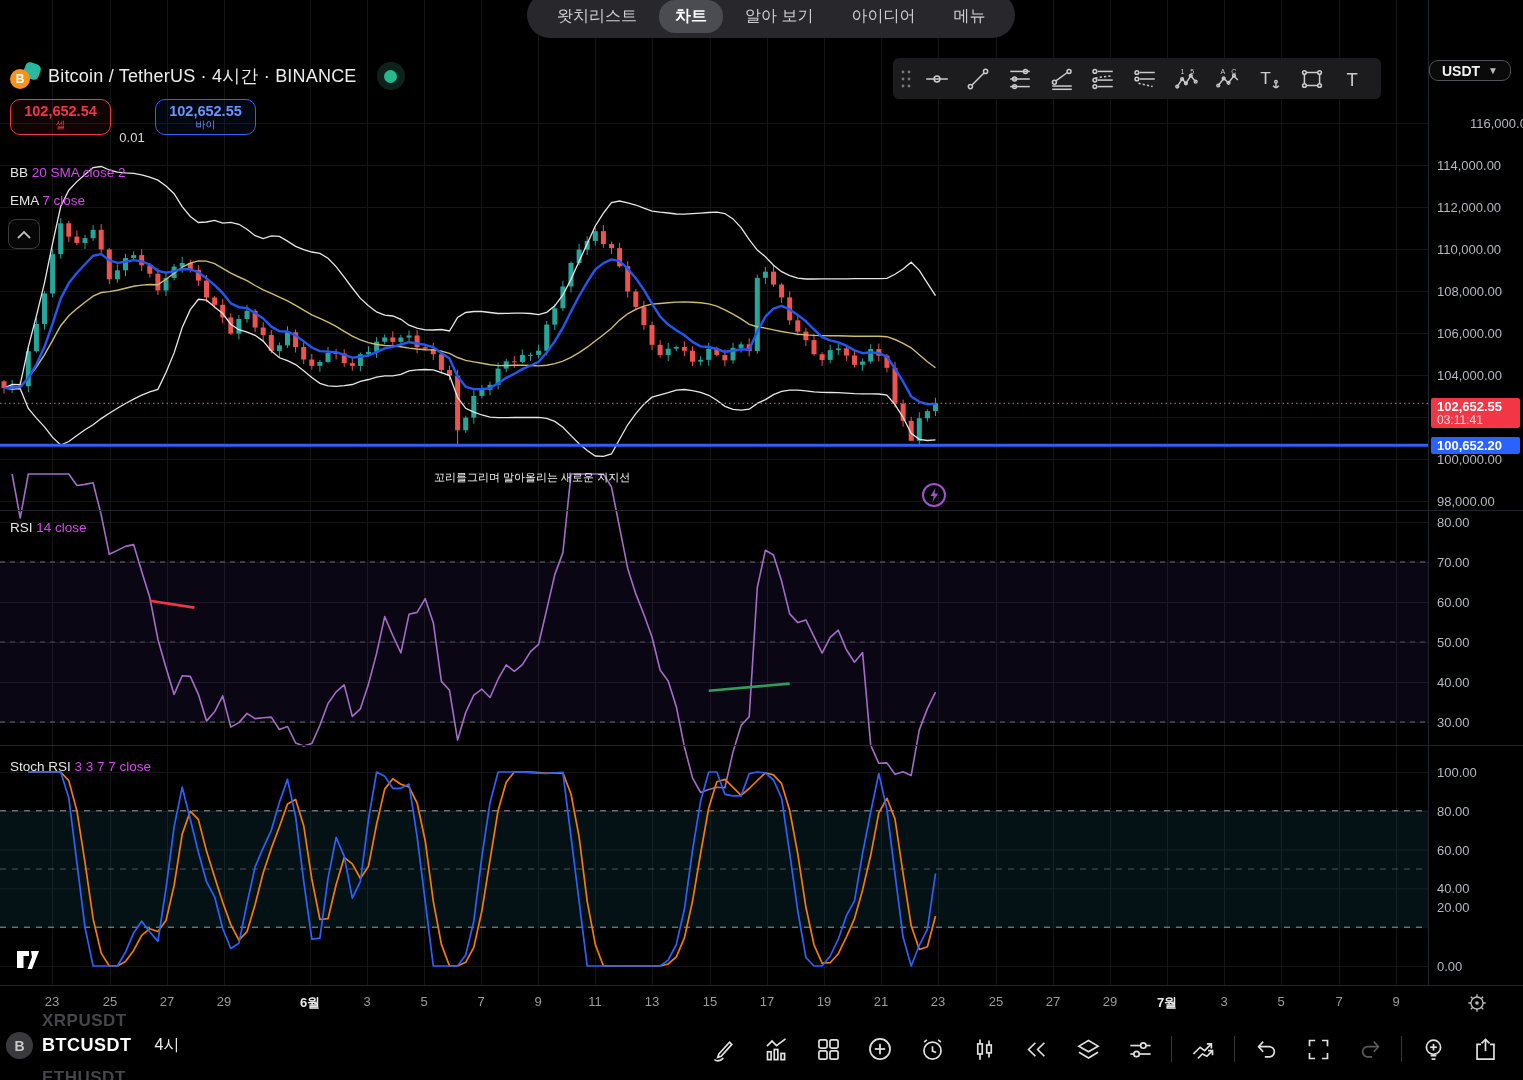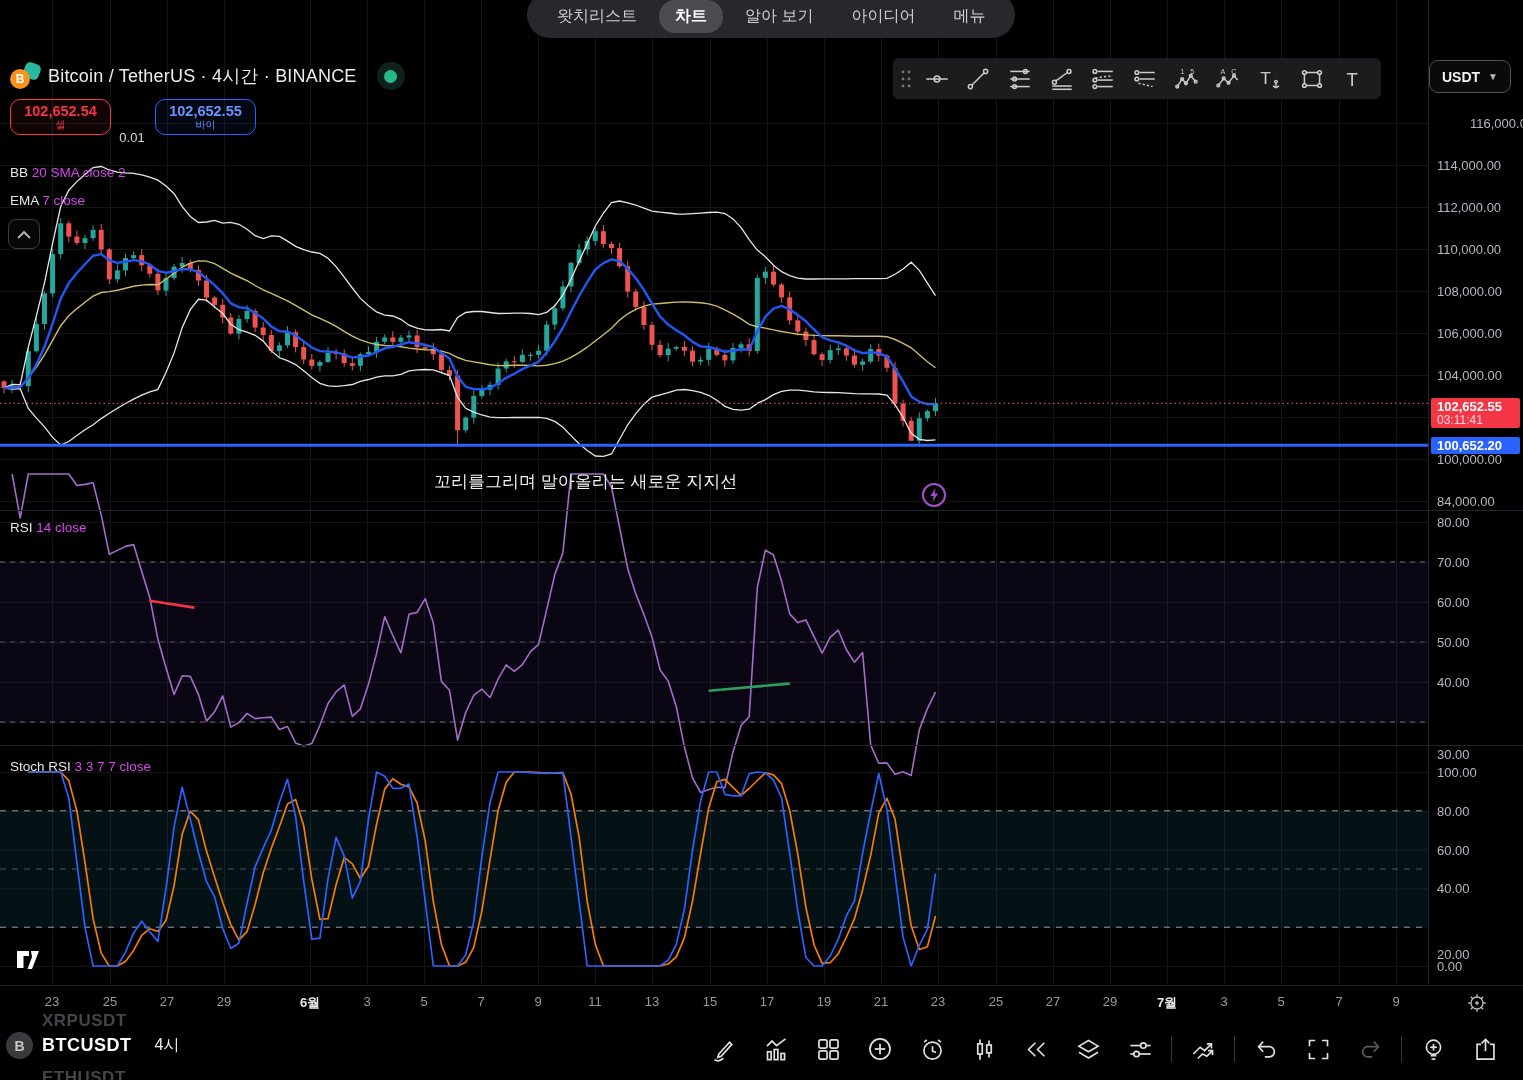--- a/index.html
+++ b/index.html
@@ -37,21 +37,21 @@
   .ind-label .p { color:#d946ef; }
   .collapse-btn { position:absolute; left:8px; top:219px; width:32px; height:30px; border:1px solid #3c3c3c; border-radius:8px;
     background:rgba(10,10,10,.6); display:flex; align-items:center; justify-content:center; z-index:20; cursor:pointer; }
 
   
   .draw-tb { position:absolute; left:893px; top:58px; width:488px; height:41px; background:#1c1c1e; border-radius:6px;
     display:flex; align-items:center; padding:0 8px 0 4px; gap:2px; z-index:30; }
   .draw-tb .tool { width:40px; height:36px; display:flex; align-items:center; justify-content:center; border-radius:5px; cursor:pointer; }
   .draw-tb .handle { width:18px; }
 
-  .usdt-btn { position:absolute; left:1429px; top:60px; width:82px; height:33px; border:1px solid #515157; border-radius:9px;
+  .usdt-btn { position:absolute; left:1429px; top:60px; width:82px; height:21px; border:1px solid #515157; border-radius:9px;
     background:#0a0a0a; color:#f2f2f2; font-size:14px; font-weight:bold; display:flex; align-items:center; justify-content:center; gap:8px; z-index:30; cursor:pointer; }
   .usdt-btn .chev { font-size:10px; color:#bbb; font-weight:normal; }
 
   
   .right-axis { position:absolute; left:1428px; top:0; width:95px; height:985px; z-index:10; }
   .axis-label { position:absolute; left:9px; font-size:13px; color:#b4b7be; white-space:nowrap; }
   .badge { position:absolute; left:3px; border-radius:2px; color:#fff; font-size:13px; text-align:left; padding:1px 6px; z-index:12; }
   .badge.red { background:#f23645; width:89px; }
   .badge.red .t { font-weight:bold; }
   .badge.red .c { font-size:12px; color:#ffd9dc; margin-top:-1px; }
@@ -59,21 +59,21 @@
 
   .time-axis { position:absolute; left:0; top:985px; width:1241px; height:35px; z-index:10; }
   .t-label { position:absolute; top:9px; transform:translateX(-50%); font-size:13px; color:#9b9b9b; }
   .t-label.strong { color:#e8e8e8; font-weight:bold; }
   .tz-gear { position:absolute; left:1462px; top:3px; width:30px; height:30px; display:flex; align-items:center; justify-content:center; cursor:pointer; }
 
   .sep-h { position:absolute; left:0; width:1523px; height:1px; background:#20242c; z-index:11; }
   .sep-v { position:absolute; top:0; left:1428px; width:1px; height:985px; background:#20242c; z-index:11; }
 
   
-  .annot { position:absolute; left:434px; top:470px; font-size:17px; color:#f2f2f2; z-index:15; }
+  .annot { position:absolute; left:434px; top:470px; font-size:11px; color:#f2f2f2; z-index:15; }
   .flash { position:absolute; left:920px; top:481px; width:28px; height:28px; z-index:15; }
 
   
   .bottom-bar { position:absolute; left:0; top:1020px; width:1523px; height:60px; background:#000; z-index:25; }
   .sym-ghost { position:absolute; left:42px; font-size:17px; font-weight:bold; color:#45454a; letter-spacing:.5px; }
   .sym-row { position:absolute; left:6px; top:12px; display:flex; align-items:center; gap:9px; cursor:pointer; }
   .b-badge { width:27px; height:27px; border-radius:50%; background:#3a3a3e; color:#c9c9c9; font-size:14px; font-weight:bold;
     display:flex; align-items:center; justify-content:center; }
   .sym-name { font-size:18px; font-weight:bold; color:#fafafa; letter-spacing:.5px; }
   .sym-int { font-size:16px; color:#ececec; margin-left:14px; }
@@ -579,32 +579,32 @@
       <span>100,652.20</span>
     </div>
   <div class="axis-label" style="top: 116px; margin-left: 33px;">116,000.00</div>
       <div class="axis-label" style="top: 158px;">114,000.00</div>
       <div class="axis-label" style="top: 200px;">112,000.00</div>
       <div class="axis-label" style="top: 242px;">110,000.00</div>
       <div class="axis-label" style="top: 284px;">108,000.00</div>
       <div class="axis-label" style="top: 326px;">106,000.00</div>
       <div class="axis-label" style="top: 368px;">104,000.00</div>
       <div class="axis-label" style="top: 452px;">100,000.00</div>
-      <div class="axis-label" style="top: 494px;">84,000.00</div>
+      <div class="axis-label" style="top: 494px;">98,000.00</div>
       <div class="axis-label" style="top: 515px;">80.00</div>
       <div class="axis-label" style="top: 555px;">70.00</div>
       <div class="axis-label" style="top: 595px;">60.00</div>
       <div class="axis-label" style="top: 635px;">50.00</div>
       <div class="axis-label" style="top: 675px;">40.00</div>
-      <div class="axis-label" style="top: 715px; margin-top: 32px;">30.00</div>
+      <div class="axis-label" style="top: 715px;">30.00</div>
       <div class="axis-label" style="top: 765px;">100.00</div>
       <div class="axis-label" style="top: 803.8px;">80.00</div>
       <div class="axis-label" style="top: 842.6px;">60.00</div>
       <div class="axis-label" style="top: 881.4px;">40.00</div>
-      <div class="axis-label" style="top: 947px;">20.00</div>
+      <div class="axis-label" style="top: 900px;">20.00</div>
       <div class="axis-label" style="top: 959px;">0.00</div>
     </div>
 
   <div class="time-axis" id="time-axis">
     <span class="tz-gear">
       <svg width="22" height="22" viewBox="0 0 24 24" fill="none" stroke="#b9b9b9" stroke-width="1.5">
           <circle cx="12" cy="12" r="6.6"></circle>
           <circle cx="12" cy="12" r="2" fill="#b9b9b9" stroke="none"></circle>
           <path d="M12,2.5 v3 M12,18.5 v3 M2.5,12 h3 M18.5,12 h3 M5.3,5.3 l2.1,2.1 M16.6,16.6 l2.1,2.1 M18.7,5.3 l-2.1,2.1 M7.4,16.6 l-2.1,2.1"></path>
         </svg>

